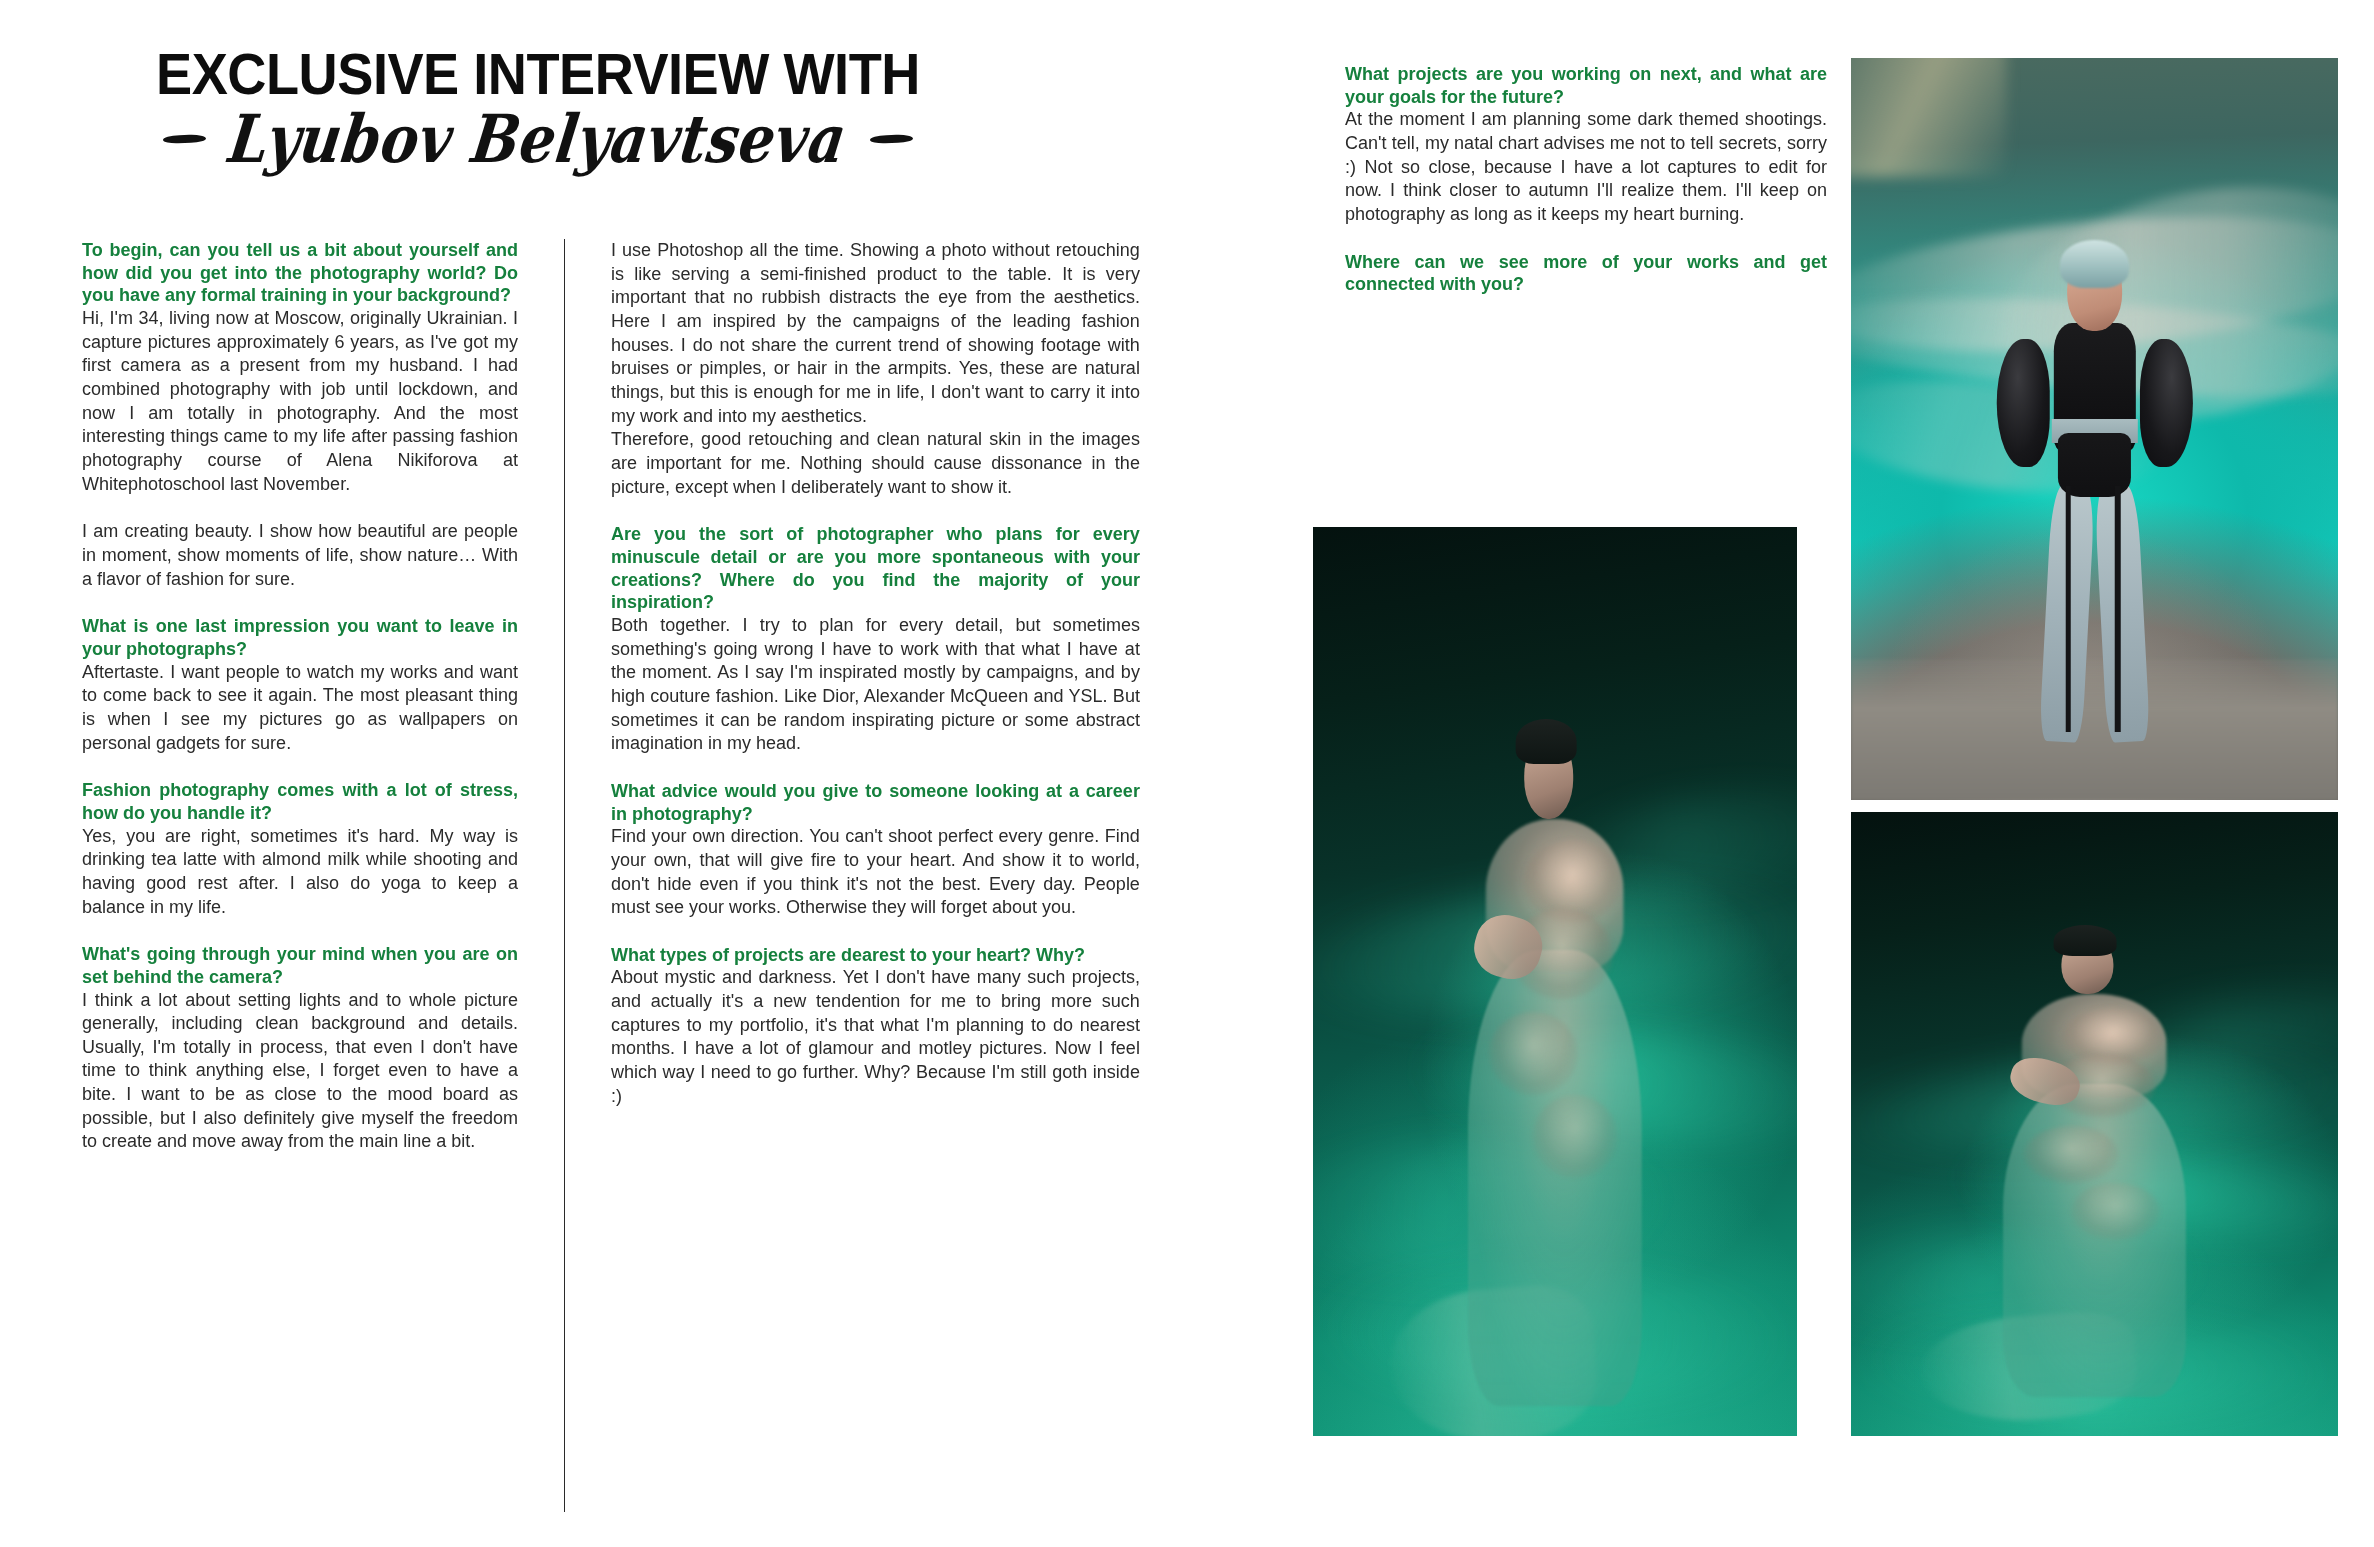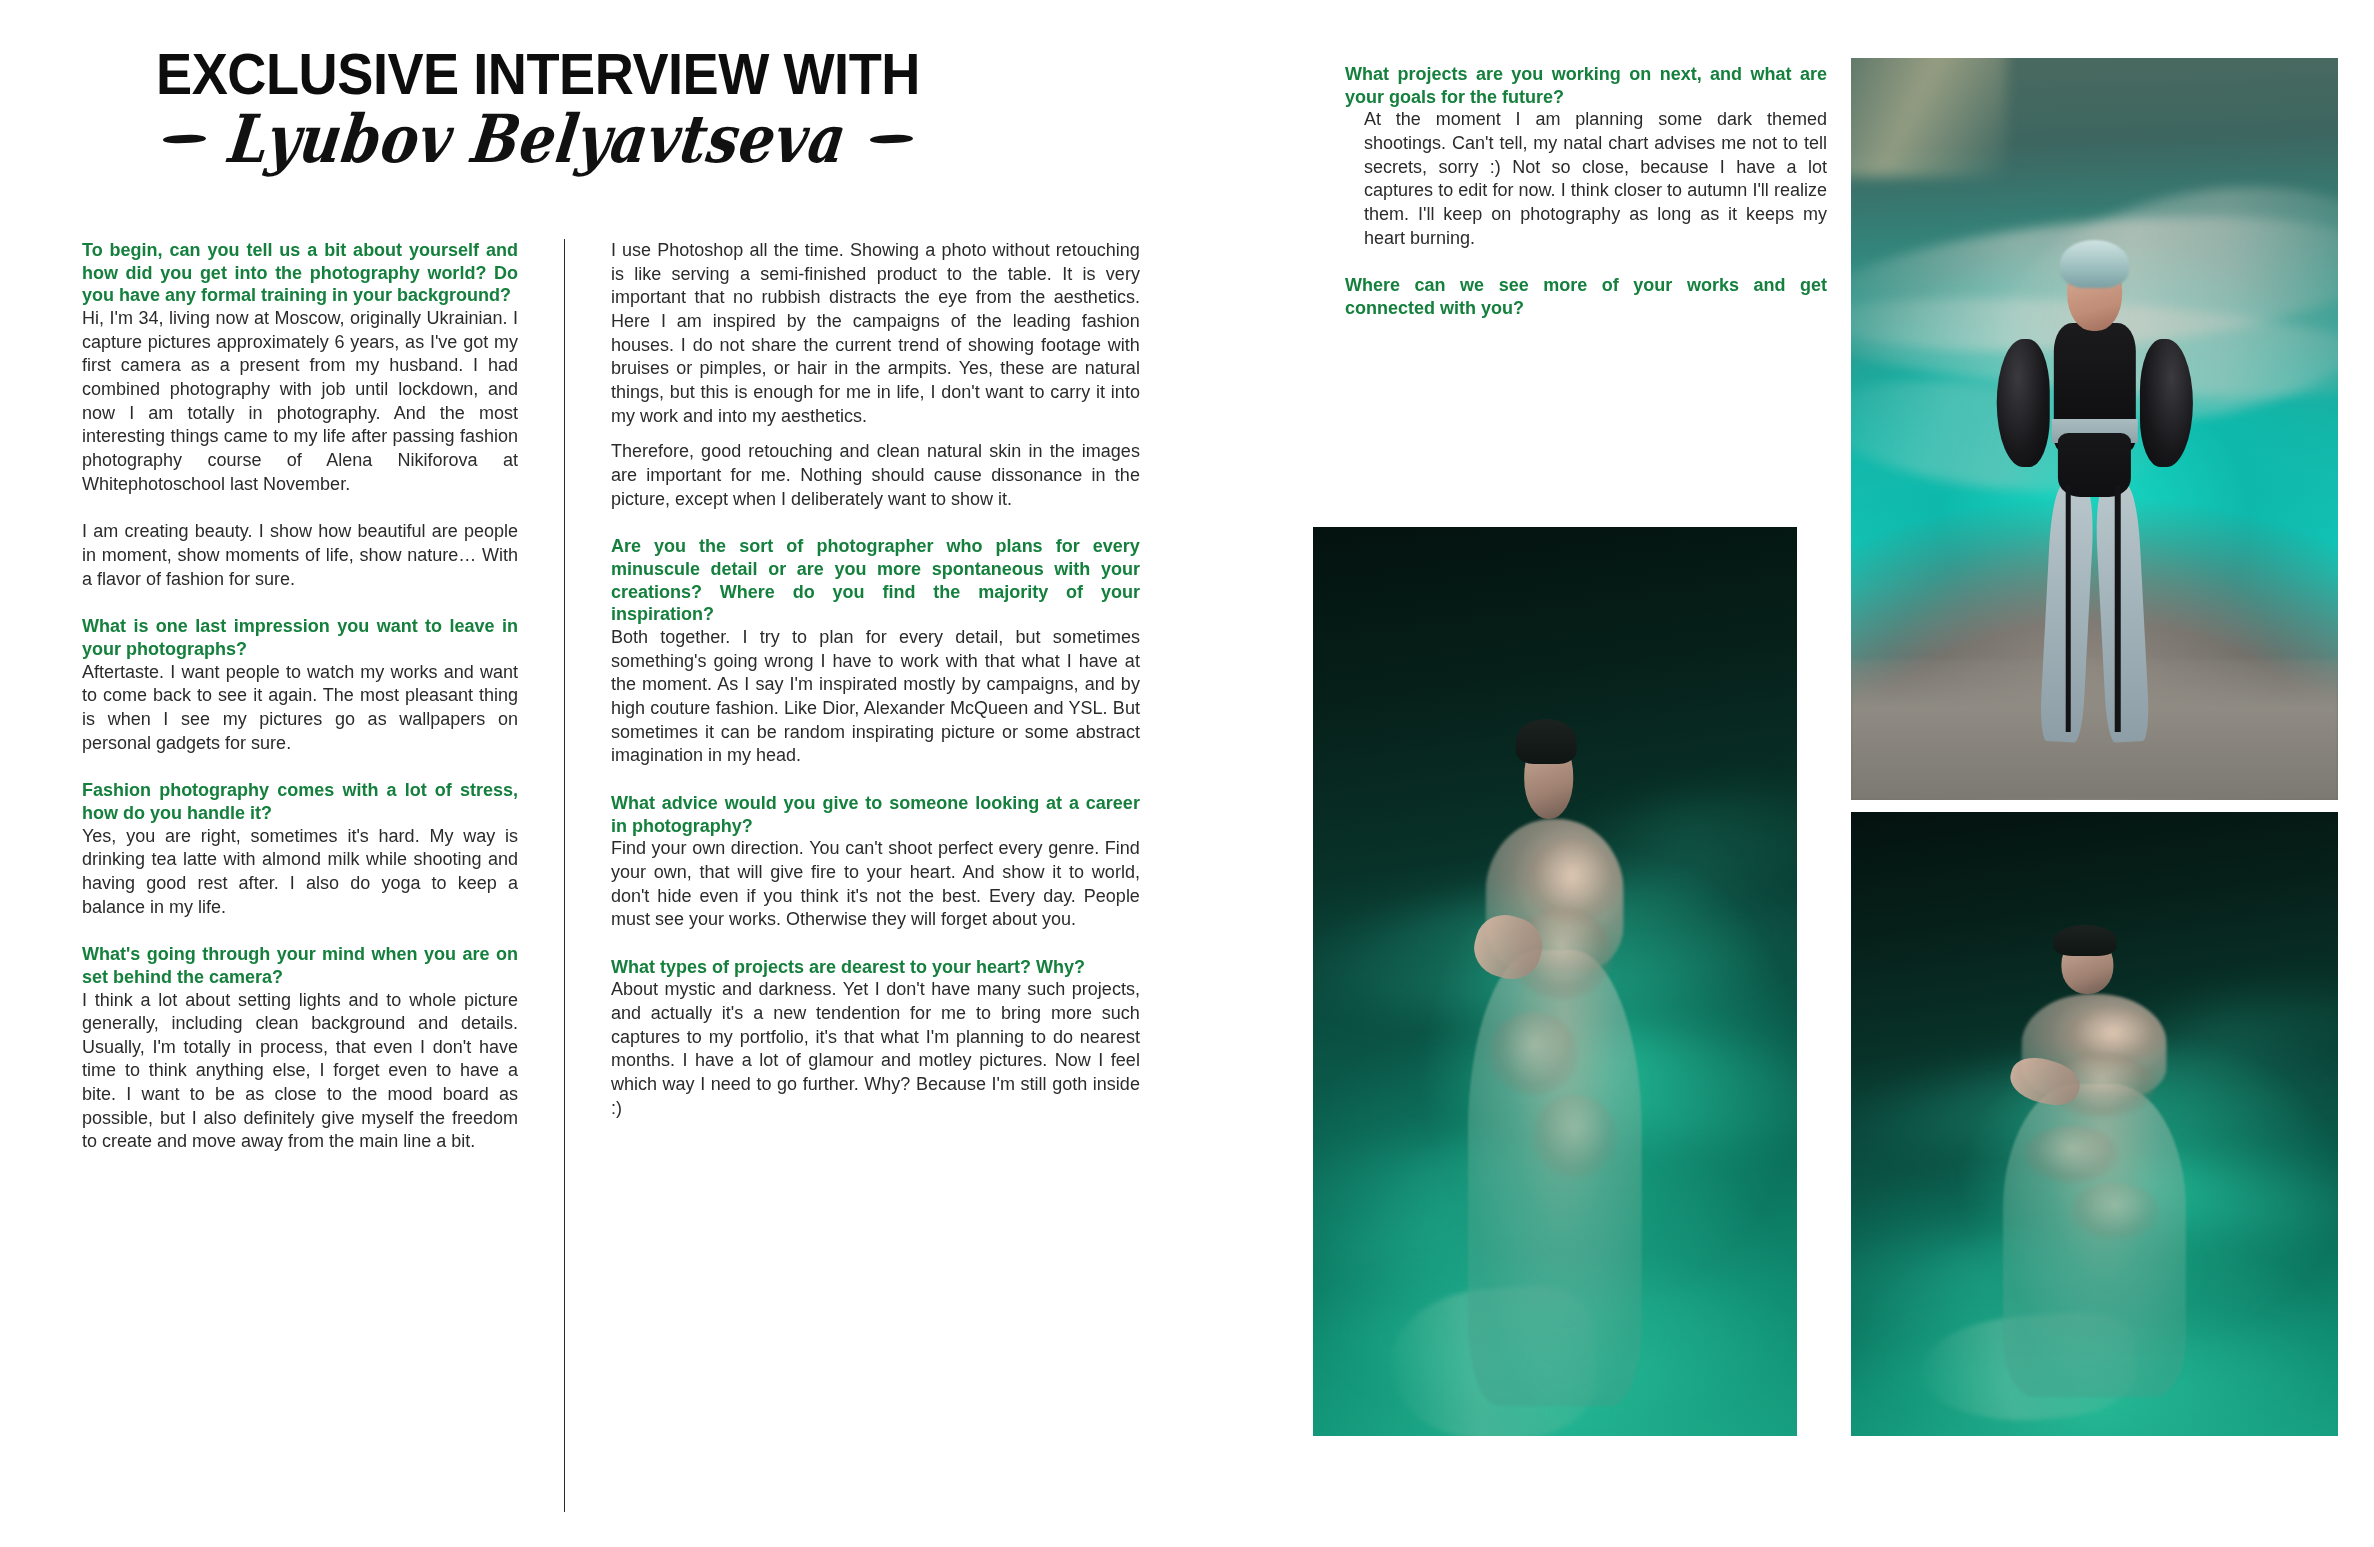--- a/index.html
+++ b/index.html
@@ -64,28 +64,28 @@
     font-weight: 400;
     font-size: 18px;
     line-height: 1.315;
     color: #2b2b2b;
     text-align: justify;
     text-align-last: left;
     hyphens: manual;
   }
   .blk { margin-bottom: 24px; }
   .blk:last-child { margin-bottom: 0; }
-  .a + .a { margin-top: 12px; }
+  .a + .a { margin-top: 0; }
 
   
   .right-page { position: absolute; left: 1299px; top: 0; width: 1076px; height: 1547px; background:#fff; }
 
   .col3 { position: absolute; left: 46px; top: 63px; width: 482px; }
   .col3 .q { font-size: 18px; }
-  .col3 .a { font-size: 18px; margin-left: 19px; }
+  .col3 .a { font-size: 18px; }
 
   
   .photo { position: absolute; overflow: hidden; }
 
   #photo-top-right { left: 552px; top: 58px; width: 487px; height: 742px; }
   #photo-bottom-left { left: 14px; top: 527px; width: 484px; height: 909px; }
   #photo-bottom-right { left: 552px; top: 812px; width: 487px; height: 624px; }
 
   
   .art-bright {

